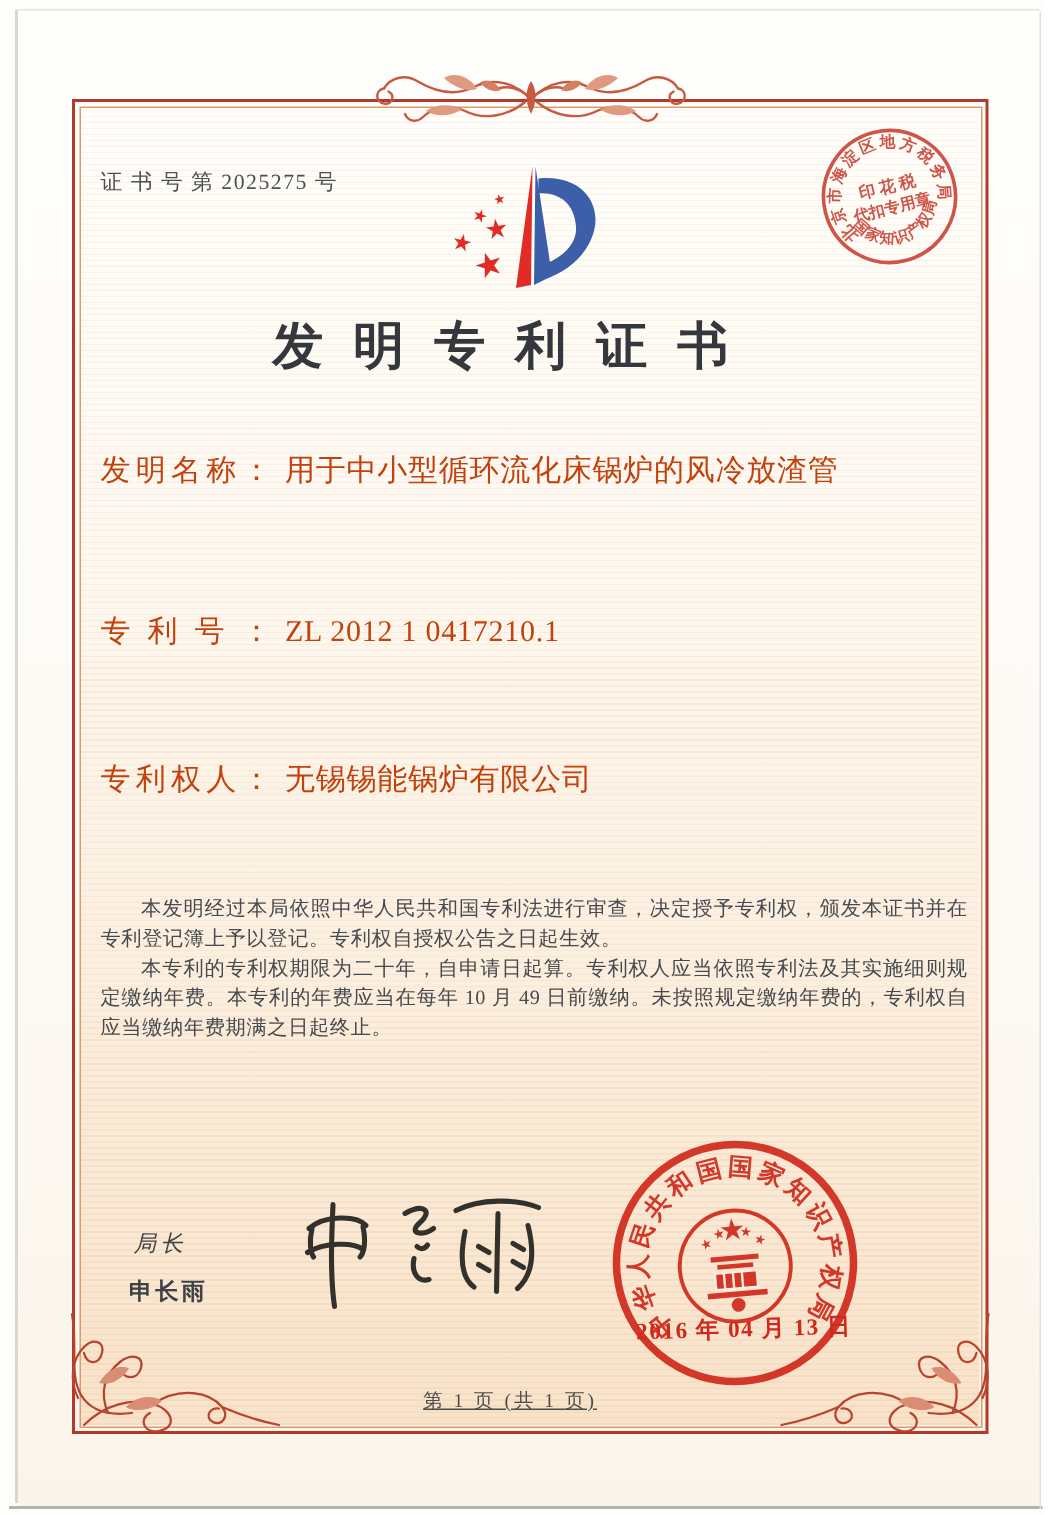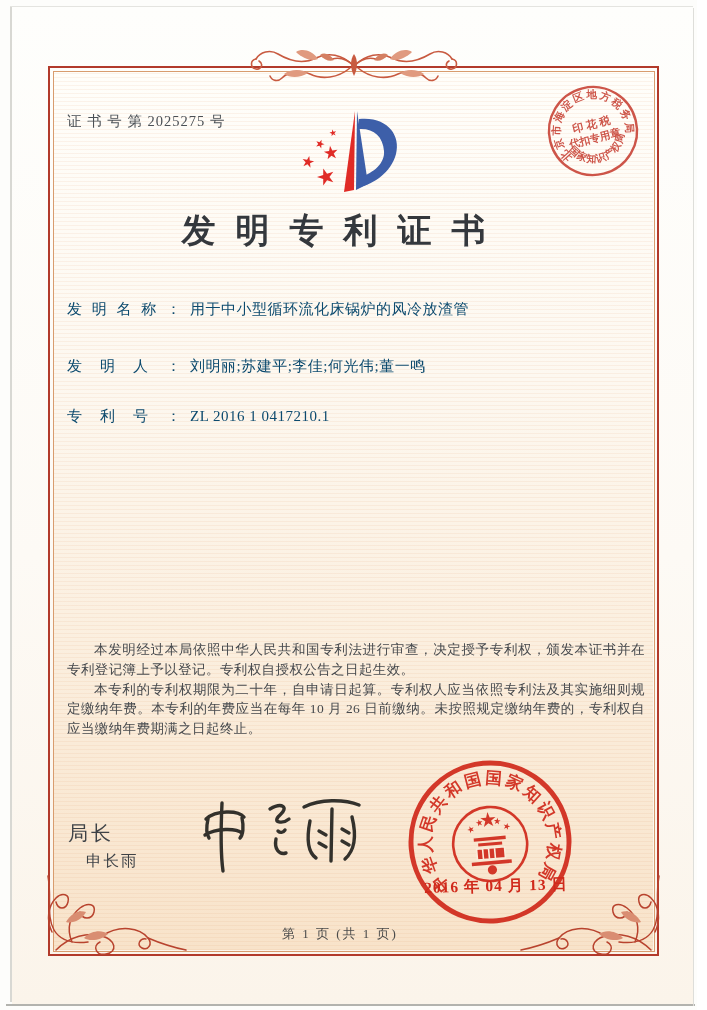--- a/index.html
+++ b/index.html
@@ -25,35 +25,35 @@
        linear-gradient(180deg,#fffefa 0%,#fdf8f0 35%,#fbefdf 65%,#f8e3ca 100%);}
   .cert-no{position:absolute;left:67px;top:112px;font-size:14.5px;letter-spacing:1px;color:#4b5055;}
   .logo{position:absolute;left:293px;top:106px;width:118px;height:90px;}
   .title{position:absolute;left:-10px;top:208px;width:707px;text-align:center;
          font-size:34px;font-weight:bold;letter-spacing:20px;color:#34383d;}
   .ornament-top{position:absolute;left:240px;top:38px;width:228px;height:58px;}
   .corner{position:absolute;width:155px;height:85px;}
   .corner-bl{left:36px;top:872px;}
   .corner-br{left:516px;top:872px;transform:scaleX(-1);}
   .tax-stamp{position:absolute;left:541px;top:79px;width:104px;height:104px;opacity:.85;}
-  .field{position:absolute;left:67px;font-size:15px;white-space:nowrap;color:#0c4a6e;}
+  .field{position:absolute;left:67px;font-size:20px;white-space:nowrap;color:#c2410c;}
   .flabel{display:inline-block;width:114px;text-align:justify;text-align-last:justify;}
   .fvalue{margin-left:9px;letter-spacing:.5px;}
-  .body-text{position:absolute;left:67px;top:596px;width:578px;margin-top:44px;}
+  .body-text{position:absolute;left:67px;top:596px;width:578px;}
   .body-text p{margin:0;text-indent:2em;font-size:13.5px;line-height:19.8px;
                text-align:justify;color:#46494d;letter-spacing:.4px;}
-  .official-title{position:absolute;left:68px;top:820px;font-size:20px;letter-spacing:3px;color:#3e4247;}
-  .official-name{position:absolute;left:86px;top:851px;font-size:15.5px;letter-spacing:2px;color:#3e4247;}
+  .official-title{position:absolute;left:89px;top:820px;font-size:15px;letter-spacing:3px;color:#3e4247;font-style:italic;}
+  .official-name{position:absolute;left:86px;top:851px;font-size:15.5px;letter-spacing:2px;color:#3e4247;font-weight:bold;}
   .signature{position:absolute;left:192px;top:794px;width:180px;height:90px;}
   .seal{position:absolute;left:404px;top:756px;width:172px;height:172px;opacity:.92;}
   .seal-date{position:absolute;left:407px;top:876px;width:178px;text-align:center;z-index:5;
              font-size:15.5px;font-weight:bold;color:#d0291b;letter-spacing:1px;
              transform:rotate(-1.5deg);}
   .footer{position:absolute;left:240px;top:925px;width:200px;text-align:center;
-          font-size:13px;letter-spacing:2px;color:#4b4b4b;}
+          font-size:13px;letter-spacing:2px;color:#4b4b4b;text-decoration:underline;}
   svg text{font-family:"Liberation Serif","DejaVu Serif",serif;}
 </style>
 </head>
 <body>
 
 <svg width="0" height="0" style="position:absolute">
   <defs>
     <path id="star5" d="M0,-1 L0.225,-0.309 L0.951,-0.309 L0.363,0.118 L0.588,0.809 L0,0.382 L-0.588,0.809 L-0.363,0.118 L-0.951,-0.309 L-0.225,-0.309 Z"></path>
   </defs>
 </svg>
@@ -140,30 +140,30 @@
       <use href="#star5" transform="translate(27,38) scale(4.6) rotate(20)"></use>
       <use href="#star5" transform="translate(40,27) scale(3.6) rotate(-12)"></use>
     </g>
   </svg>
 
   <div class="title">发明专利证书</div>
 
   <div class="field" style="top:300px">
     <span class="flabel">发明名称：</span><span class="fvalue">用于中小型循环流化床锅炉的风冷放渣管</span>
   </div>
-  <div class="field" style="top:357px">
-    <span class="flabel">发明人：</span><span class="fvalue">刘明丽;苏建平;李佳;何光伟;董一鸣</span>
-  </div>
   <div class="field" style="top:407px">
-    <span class="flabel">专利号：</span><span class="fvalue">ZL 2016 1 0417210.1</span>
+    <span class="flabel">专利号：</span><span class="fvalue">ZL 2012 1 0417210.1</span>
+  </div>
+  <div class="field" style="top:506px">
+    <span class="flabel">专利权人：</span><span class="fvalue">无锡锡能锅炉有限公司</span>
   </div>
 
   <div class="body-text">
     <p>本发明经过本局依照中华人民共和国专利法进行审查，决定授予专利权，颁发本证书并在专利登记簿上予以登记。专利权自授权公告之日起生效。</p>
-    <p>本专利的专利权期限为二十年，自申请日起算。专利权人应当依照专利法及其实施细则规定缴纳年费。本专利的年费应当在每年 10 月 26 日前缴纳。未按照规定缴纳年费的，专利权自应当缴纳年费期满之日起终止。</p>
+    <p>本专利的专利权期限为二十年，自申请日起算。专利权人应当依照专利法及其实施细则规定缴纳年费。本专利的年费应当在每年 10 月 49 日前缴纳。未按照规定缴纳年费的，专利权自应当缴纳年费期满之日起终止。</p>
   </div>
 
   <div class="official-title">局长</div>
   <div class="official-name">申长雨</div>
 
   <svg class="signature" viewBox="0 0 180 88">
     <g stroke="#33312c" fill="none" stroke-width="3.4" stroke-linecap="round">
       <path d="M30,8 C29,30 28,55 31,76"></path>
       <path d="M14,24 C24,15 46,15 52,22"></path>
       <path d="M13,40 C24,33 44,33 50,38"></path>

